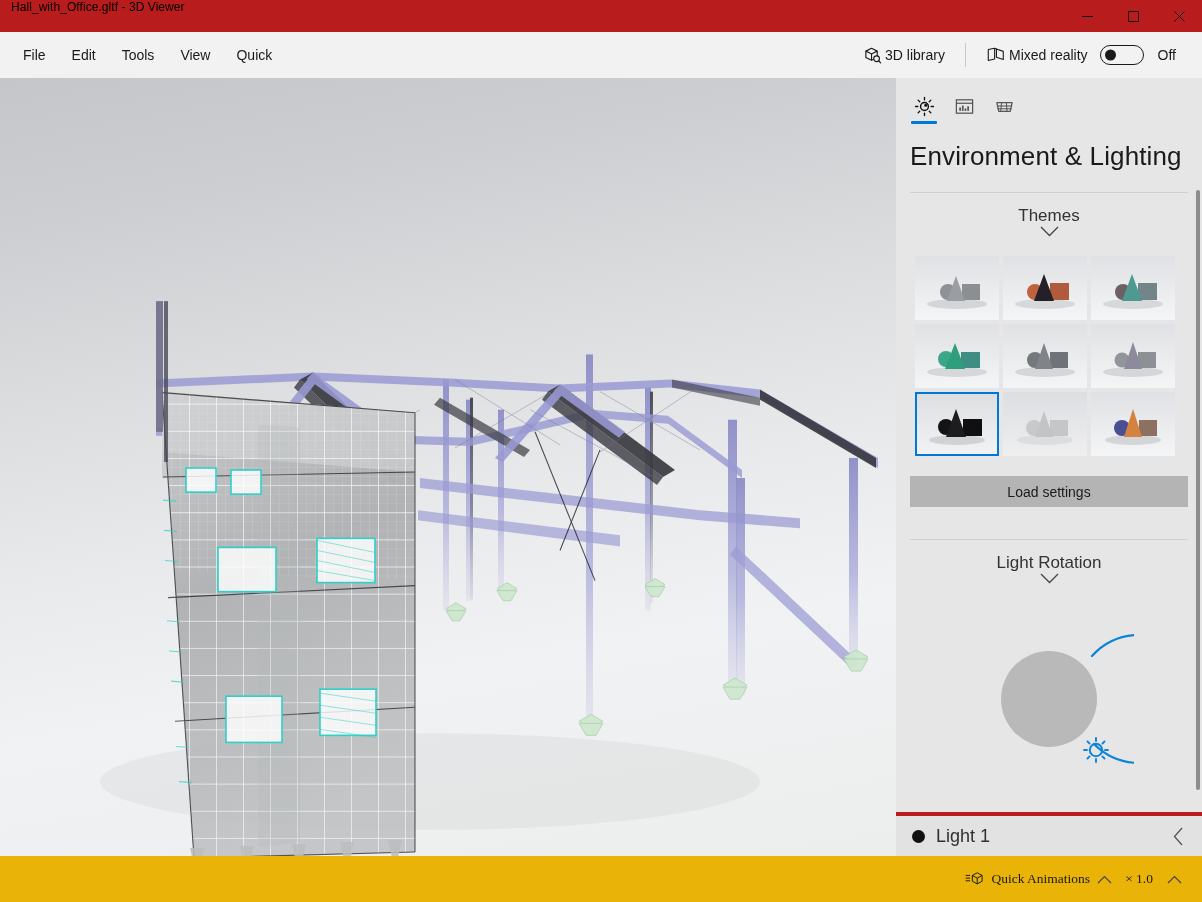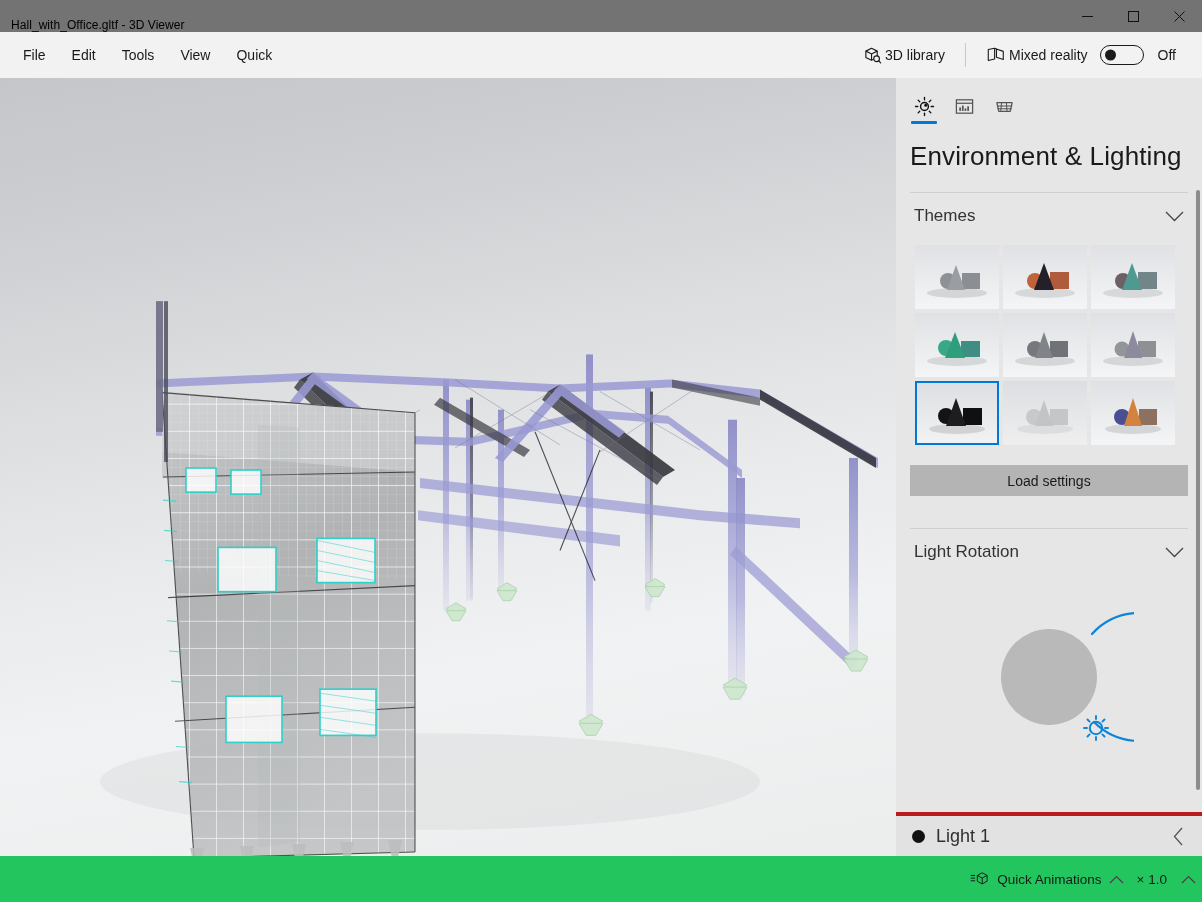--- a/index.html
+++ b/index.html
@@ -12,22 +12,22 @@
   #app {
     position: relative;
     width: 1202px; height: 902px;
     background: #ffffff;
     display: flex; flex-direction: column;
   }
 
   
   .titlebar {
     height: 32px; min-height: 32px;
-    background: #737373;
-    display: flex; align-items: flex-end;
+    background: #b91c1c;
+    display: flex; align-items: flex-start;
     position: relative;
   }
   .title-text {
     font-size: 12px; color: #000000;
     padding-left: 11px; letter-spacing: 0.005em;
   }
   .winbtns { margin-left: auto; display: flex; height: 32px; }
   .winbtn {
     width: 46px; height: 32px;
     display: flex; align-items: center; justify-content: center;
@@ -105,21 +105,21 @@
     position: absolute; bottom: 0; left: 7px; right: 7px;
     height: 3px; background: #0078d7; border-radius: 1px;
   }
   .panel-title {
     font-size: 26px; font-weight: 400; color: #1a1a1a;
     padding: 17px 0 0 14px; letter-spacing: 0.005em;
   }
   .divider { height: 1px; background: #cfcfcf; margin: 20px 14px 0 14px; }
   .section-head {
     display: flex; align-items: center; justify-content: space-between;
-    padding: 13px 18px 13px 18px; cursor: default;
+    padding: 13px 18px 13px 18px; cursor: default; flex-direction: column;
   }
   .section-head .label { font-size: 17px; color: #333333; }
   .chev { color: #444; display: flex; }
 
   
   .theme-grid {
     display: grid; grid-template-columns: repeat(3, 84px);
     gap: 4px; padding: 6px 0 0 19px;
   }
   .theme-cell {
@@ -165,23 +165,23 @@
   
   .pscroll {
     position: absolute; right: 2px; top: 112px;
     width: 4px; height: 600px;
     background: #8c8c8c; border-radius: 2px;
   }
 
   
   .statusbar {
     height: 46px; min-height: 46px;
-    background: #22c55e;
+    background: #eab308;
     display: flex; align-items: center; justify-content: flex-end;
-    gap: 0;
+    padding-right: 14px; gap: 0; font-family: Liberation Serif, serif;
   }
   .status-group {
     display: flex; align-items: center; gap: 7px;
     font-size: 13.5px; color: #1a1a1a;
     padding: 6px 7px; cursor: default;
   }
   .speed { display: flex; align-items: center; gap: 14px;
            font-size: 13.5px; color: #1a1a1a; padding: 6px 6px; cursor: default; }
 </style>
 </head>

